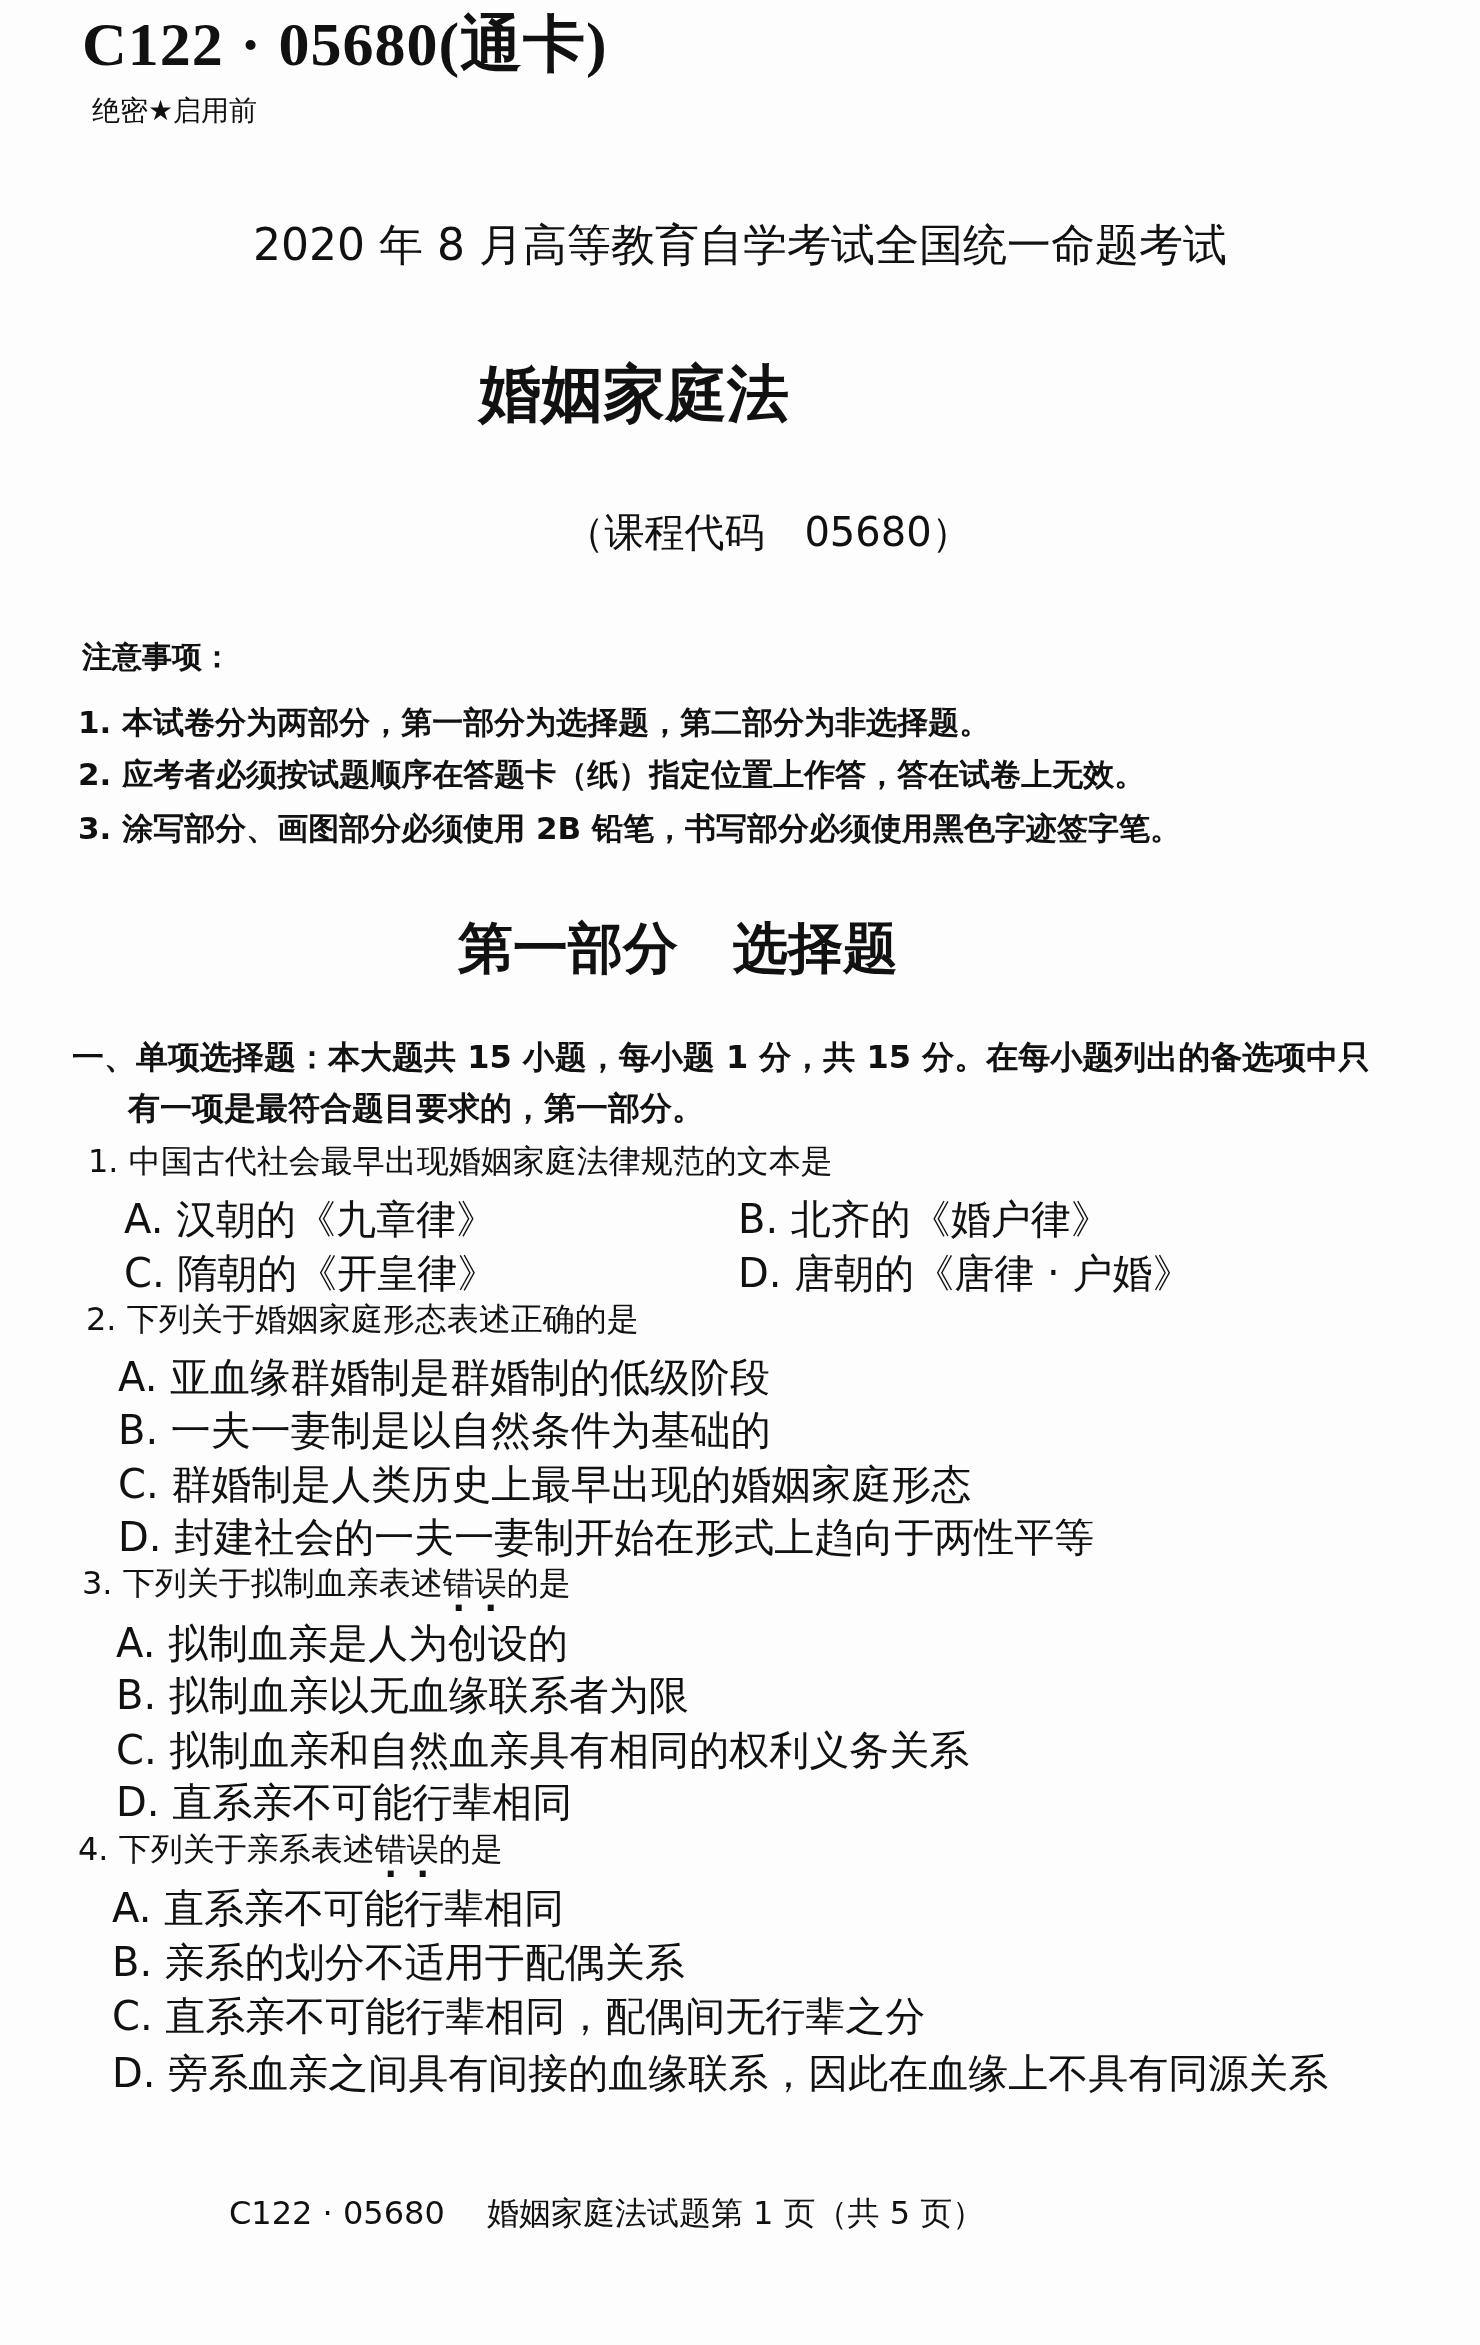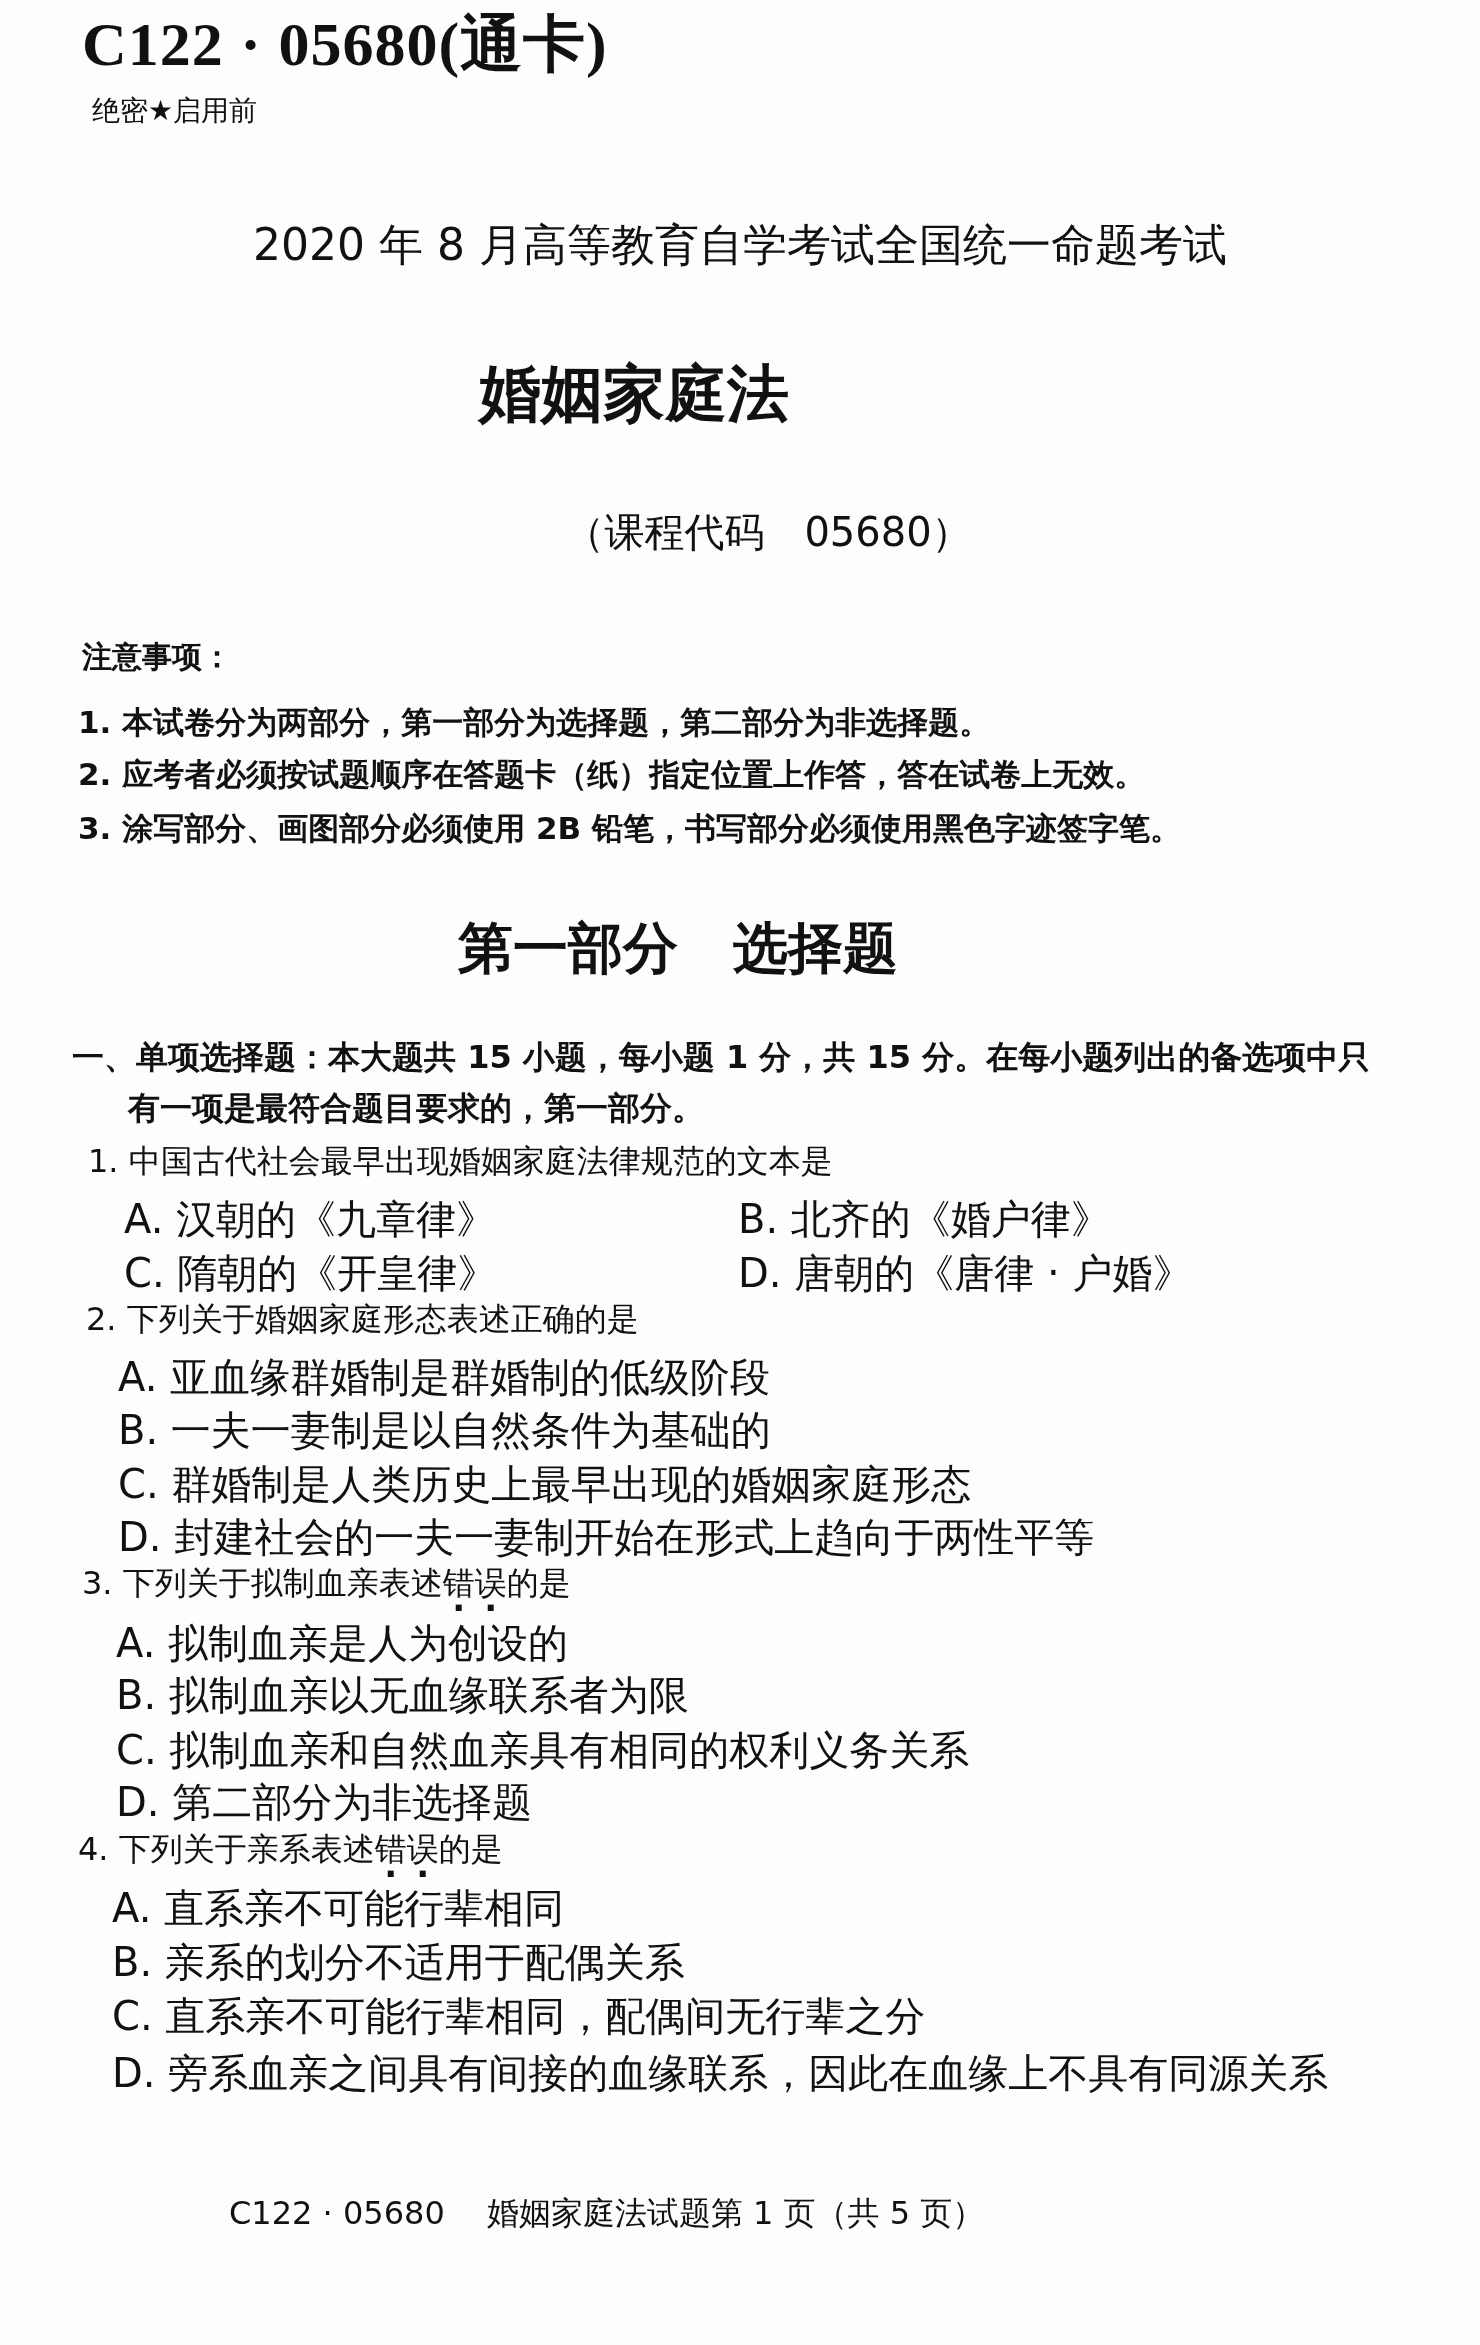--- a/index.html
+++ b/index.html
@@ -51,21 +51,21 @@
 <div class="abs q" style="left:86px;top:1298px">2. 下列关于婚姻家庭形态表述正确的是</div>
 <div class="abs opt" style="left:118px;top:1350px">A. 亚血缘群婚制是群婚制的低级阶段</div>
 <div class="abs opt" style="left:118px;top:1403px">B. 一夫一妻制是以自然条件为基础的</div>
 <div class="abs opt" style="left:118px;top:1457px">C. 群婚制是人类历史上最早出现的婚姻家庭形态</div>
 <div class="abs opt" style="left:118px;top:1510px">D. 封建社会的一夫一妻制开始在形式上趋向于两性平等</div>
 
 <div class="abs q" style="left:82px;top:1562px"><span>3. 下列关于拟制血亲表述</span><span class="emph">错</span><span class="emph">误</span><span>的是</span></div>
 <div class="abs opt" style="left:116px;top:1616px">A. 拟制血亲是人为创设的</div>
 <div class="abs opt" style="left:116px;top:1668px">B. 拟制血亲以无血缘联系者为限</div>
 <div class="abs opt" style="left:116px;top:1723px">C. 拟制血亲和自然血亲具有相同的权利义务关系</div>
-<div class="abs opt" style="left:116px;top:1775px">D. 第二部分为非选择题</div>
+<div class="abs opt" style="left:116px;top:1775px">D. 直系亲不可能行辈相同</div>
 
 <div class="abs q" style="left:78px;top:1828px"><span>4. 下列关于亲系表述</span><span class="emph">错</span><span class="emph">误</span><span>的是</span></div>
 <div class="abs opt" style="left:112px;top:1881px">A. 直系亲不可能行辈相同</div>
 <div class="abs opt" style="left:112px;top:1935px">B. 亲系的划分不适用于配偶关系</div>
 <div class="abs opt" style="left:112px;top:1989px">C. 直系亲不可能行辈相同，配偶间无行辈之分</div>
 <div class="abs opt" style="left:112px;top:2046px">D. 旁系血亲之间具有间接的血缘联系，因此在血缘上不具有同源关系</div>
 
 <div class="abs footer">C122 · 05680　 婚姻家庭法试题第 1 页（共 5 页）</div>
 
 </body></html>

